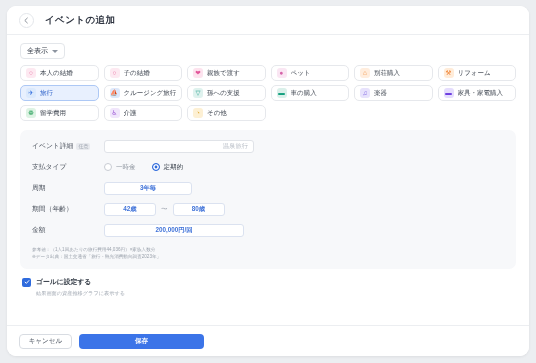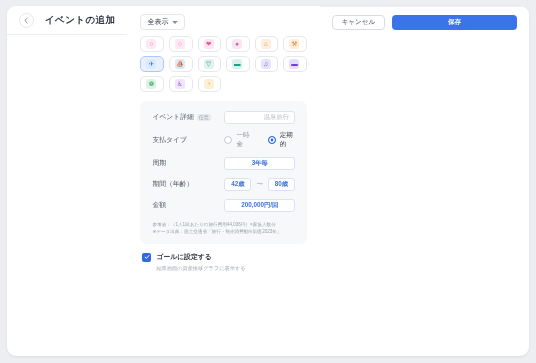--- a/index.html
+++ b/index.html
@@ -12,21 +12,21 @@
   .app-frame {
     width: 536px; height: 363px;
     background: #eceef1;
     padding: 6px 7px 7px 7px;
     display: flex; flex-direction: column;
   }
   .modal {
     flex: 1;
     background: #ffffff;
     border-radius: 9px;
-    display: flex; flex-direction: row;
+    display: flex; flex-direction: column;
     overflow: hidden;
     box-shadow: 0 1px 3px rgba(0,0,0,0.07);
   }
 
   
   .modal-header {
     height: 29px;
     display: flex; align-items: center;
     padding: 0 12px;
     border-bottom: 1px solid #eceef1;

